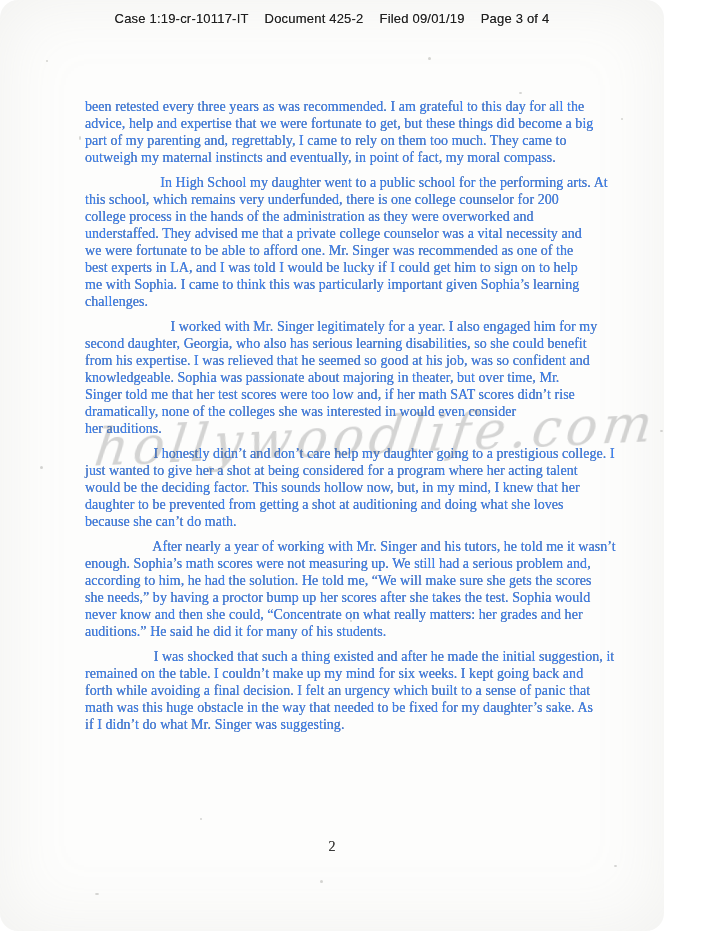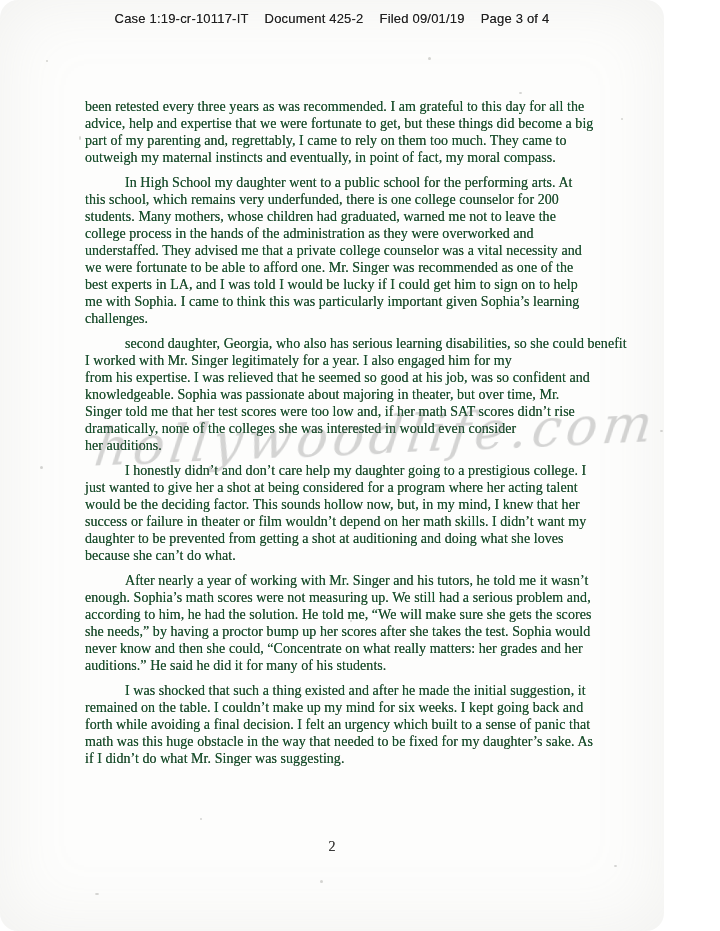--- a/index.html
+++ b/index.html
@@ -27,24 +27,24 @@
     text-shadow: 0 0 0.5px rgba(60,60,60,0.7);
   }
   .content {
     position: absolute;
     top: 98px;
     left: 85px;
     width: 558px;
     font-family: "Liberation Serif", serif;
     font-size: 14px;
     line-height: 17px;
-    color: #14532d;
+    color: #3b82f6;
   }
   .para { margin: 0 0 8px 0; }
-  .para.indent .line:first-child { padding-left: 40px; }
+  .para.indent .line:first-child { padding-left: 40px; text-align: center; }
   .line {
     white-space: nowrap;
     text-shadow: 0 0 0.6px rgba(70,65,58,0.85);
     letter-spacing: 0.05px;
   }
   .watermark {
     position: absolute;
     top: 405px;
     left: 95px;
     width: 560px;
@@ -89,44 +89,42 @@
   <div class="content">
       <div class="para">
         <div class="line">been retested every three years as was recommended. I am grateful to this day for all the</div>
         <div class="line">advice, help and expertise that we were fortunate to get, but these things did become a big</div>
         <div class="line">part of my parenting and, regrettably, I came to rely on them too much. They came to</div>
         <div class="line">outweigh my maternal instincts and eventually, in point of fact, my moral compass.</div>
       </div>
       <div class="para indent">
         <div class="line">In High School my daughter went to a public school for the performing arts. At</div>
         <div class="line">this school, which remains very underfunded, there is one college counselor for 200</div>
-        <div class="line">students. Many mothers, whose children had graduated, warned me not to leave the</div>
         <div class="line">college process in the hands of the administration as they were overworked and</div>
         <div class="line">understaffed. They advised me that a private college counselor was a vital necessity and</div>
         <div class="line">we were fortunate to be able to afford one. Mr. Singer was recommended as one of the</div>
         <div class="line">best experts in LA, and I was told I would be lucky if I could get him to sign on to help</div>
         <div class="line">me with Sophia. I came to think this was particularly important given Sophia’s learning</div>
         <div class="line">challenges.</div>
       </div>
       <div class="para indent">
+        <div class="line">I worked with Mr. Singer legitimately for a year. I also engaged him for my</div>
         <div class="line">second daughter, Georgia, who also has serious learning disabilities, so she could benefit</div>
-        <div class="line">I worked with Mr. Singer legitimately for a year. I also engaged him for my</div>
         <div class="line">from his expertise. I was relieved that he seemed so good at his job, was so confident and</div>
         <div class="line">knowledgeable. Sophia was passionate about majoring in theater, but over time, Mr.</div>
         <div class="line">Singer told me that her test scores were too low and, if her math SAT scores didn’t rise</div>
         <div class="line">dramatically, none of the colleges she was interested in would even consider</div>
         <div class="line">her auditions.</div>
       </div>
       <div class="para indent">
         <div class="line">I honestly didn’t and don’t care help my daughter going to a prestigious college. I</div>
         <div class="line">just wanted to give her a shot at being considered for a program where her acting talent</div>
         <div class="line">would be the deciding factor. This sounds hollow now, but, in my mind, I knew that her</div>
-        <div class="line">success or failure in theater or film wouldn’t depend on her math skills. I didn’t want my</div>
         <div class="line">daughter to be prevented from getting a shot at auditioning and doing what she loves</div>
-        <div class="line">because she can’t do what.</div>
+        <div class="line">because she can’t do math.</div>
       </div>
       <div class="para indent">
         <div class="line">After nearly a year of working with Mr. Singer and his tutors, he told me it wasn’t</div>
         <div class="line">enough. Sophia’s math scores were not measuring up. We still had a serious problem and,</div>
         <div class="line">according to him, he had the solution. He told me, “We will make sure she gets the scores</div>
         <div class="line">she needs,” by having a proctor bump up her scores after she takes the test. Sophia would</div>
         <div class="line">never know and then she could, “Concentrate on what really matters: her grades and her</div>
         <div class="line">auditions.” He said he did it for many of his students.</div>
       </div>
       <div class="para indent">

